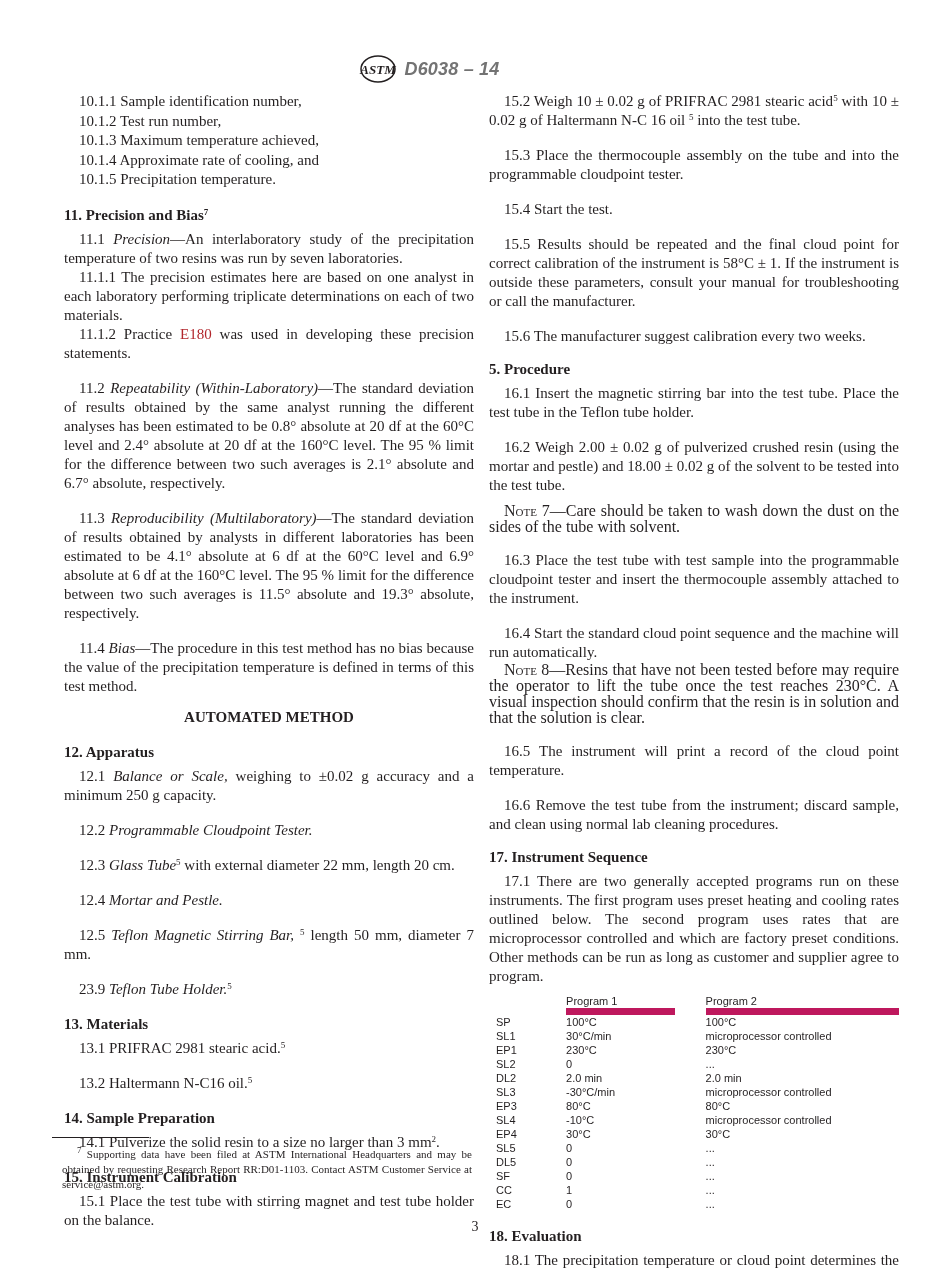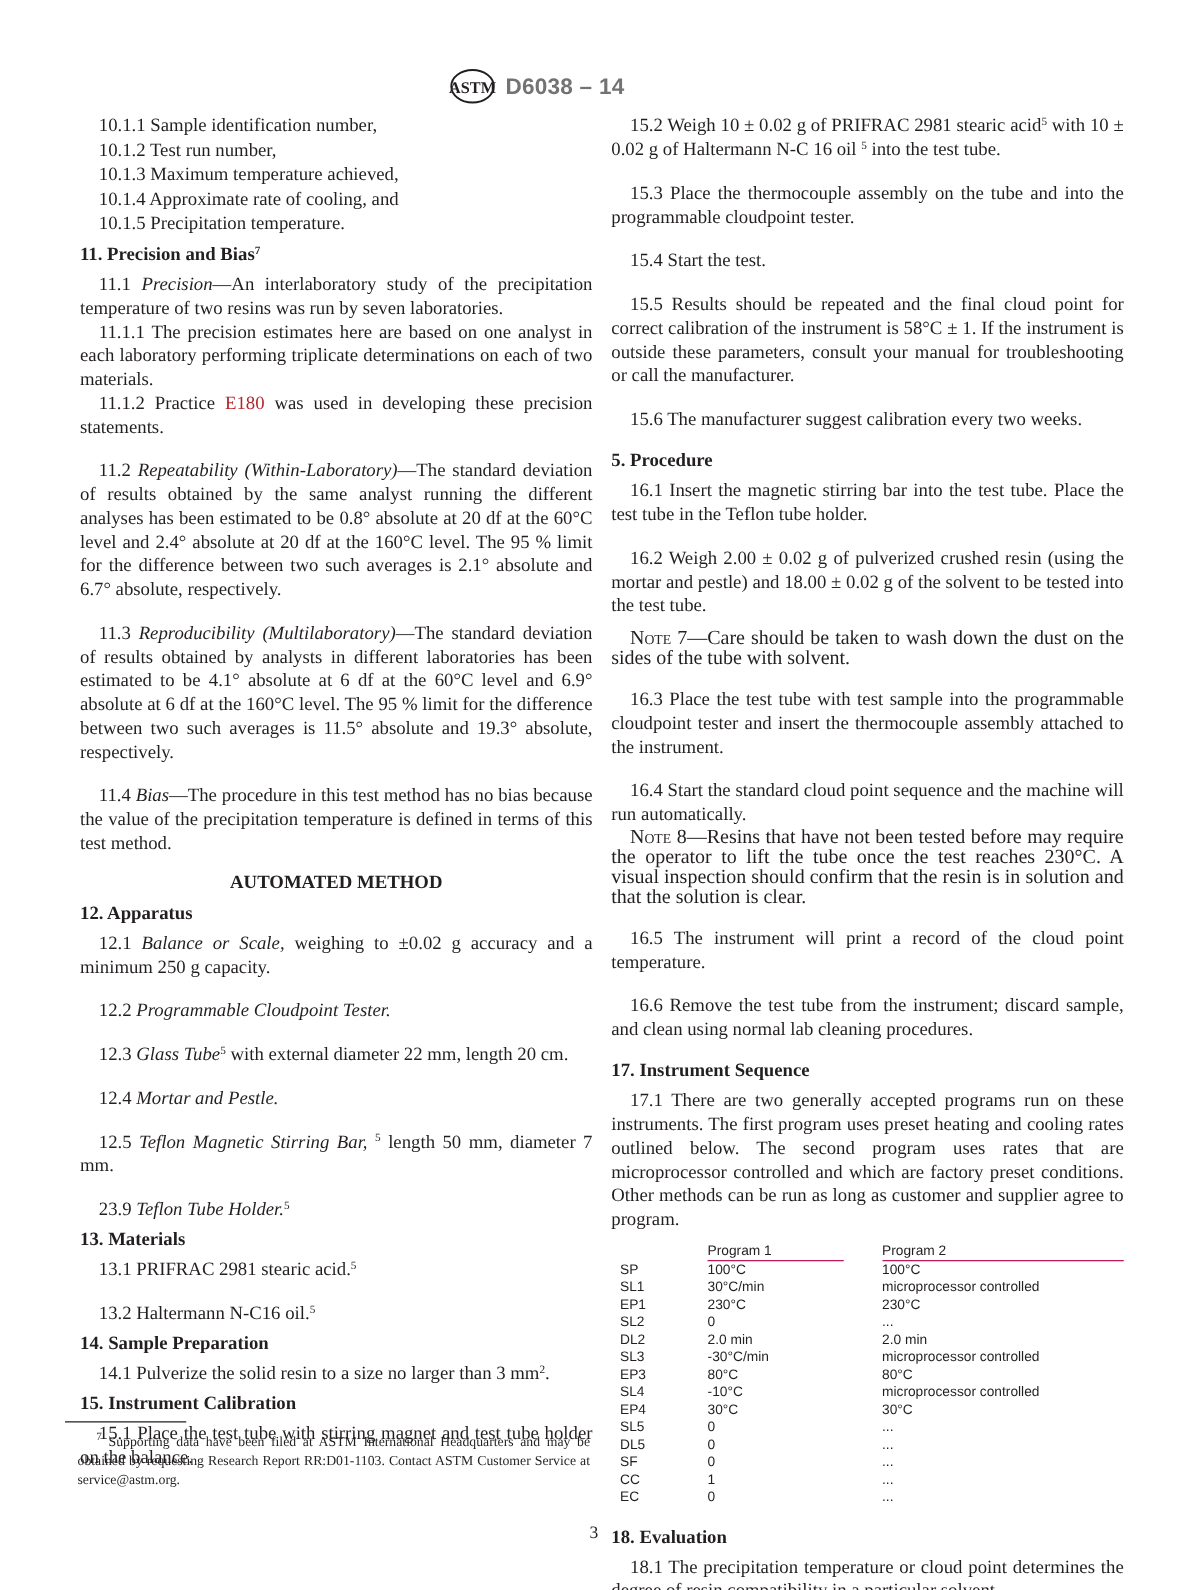--- a/index.html
+++ b/index.html
@@ -1,42 +1,42 @@
 <!DOCTYPE html>
 <html><head>
 <meta charset="utf-8">
 <style>
   html, body { margin: 0; padding: 0; background: #ffffff; }
   body { width: 950px; height: 1272px; position: relative; overflow: hidden; color: #231f20;
          font-family: "Liberation Serif", "DejaVu Serif", serif; }
   .header { position: absolute; top: 54px; left: 0; width: 858px; height: 30px;
-            display: flex; justify-content: center; align-items: center; gap: 6px; }
+            display: flex; justify-content: center; align-items: center; gap: 6px; font-style: italic; }
   .logo { width: 40px; height: 30px; }
   .std-id { font-family: "Liberation Sans", "DejaVu Sans", sans-serif; font-weight: bold;
             font-size: 18px; color: #737373; letter-spacing: 0.2px; }
   .col { position: absolute; top: 92px; width: 410px; font-size: 15px; line-height: 19px; }
   .col-left { left: 64px; }
   .col-right { left: 489px; }
   p { margin: 0; text-align: justify; }
   .item { text-indent: 15px; }
   .list-line { padding-left: 15px; margin: 0; line-height: 19.5px; }
   .gap { margin-top: 16px; }
-  .h { font-weight: bold; font-size: 15px; margin: 5px 0 5px 0; line-height: 19px; }
+  .h { font-weight: bold; font-size: 15px; margin: 16px 0 5px 0; line-height: 19px; }
   .center-h { font-weight: bold; text-align: center; margin: 12px 0 6px 0; }
   .note { font-size: 16px; line-height: 16px; text-indent: 15px; }
   .sc { font-variant: small-caps; }
   sup { font-size: 9px; line-height: 0; vertical-align: 5px; }
   .link { color: #b2262c; }
   .table { font-family: "Liberation Sans", "DejaVu Sans", sans-serif; font-size: 11px;
            line-height: 14px; margin-top: 8px; }
   .trow { display: flex; }
   .c0 { width: 71px; padding-left: 7px; }
   .c1 { width: 110px; }
   .c2 { width: 196px; margin-left: 31px; }
-  .thead .c1, .thead .c2 { border-bottom: 1px solid #be185d; }
+  .thead .c1, .thead .c2 { border-bottom: 7px solid #be185d; }
   .footnote-rule { position: absolute; left: 52px; top: 1137px; width: 97px; border-top: 1px solid #231f20; }
   .footnote { position: absolute; left: 52px; top: 1147px; width: 410px; font-size: 11px;
               line-height: 15px; text-align: justify; text-indent: 15px; margin-left: 10px; }
   .page-num { position: absolute; top: 1219px; left: 0; width: 950px; text-align: center; font-size: 14px; }
 </style>
 </head>
 <body>
 
 <div class="header">
   <svg class="logo" viewBox="0 0 40 30">

